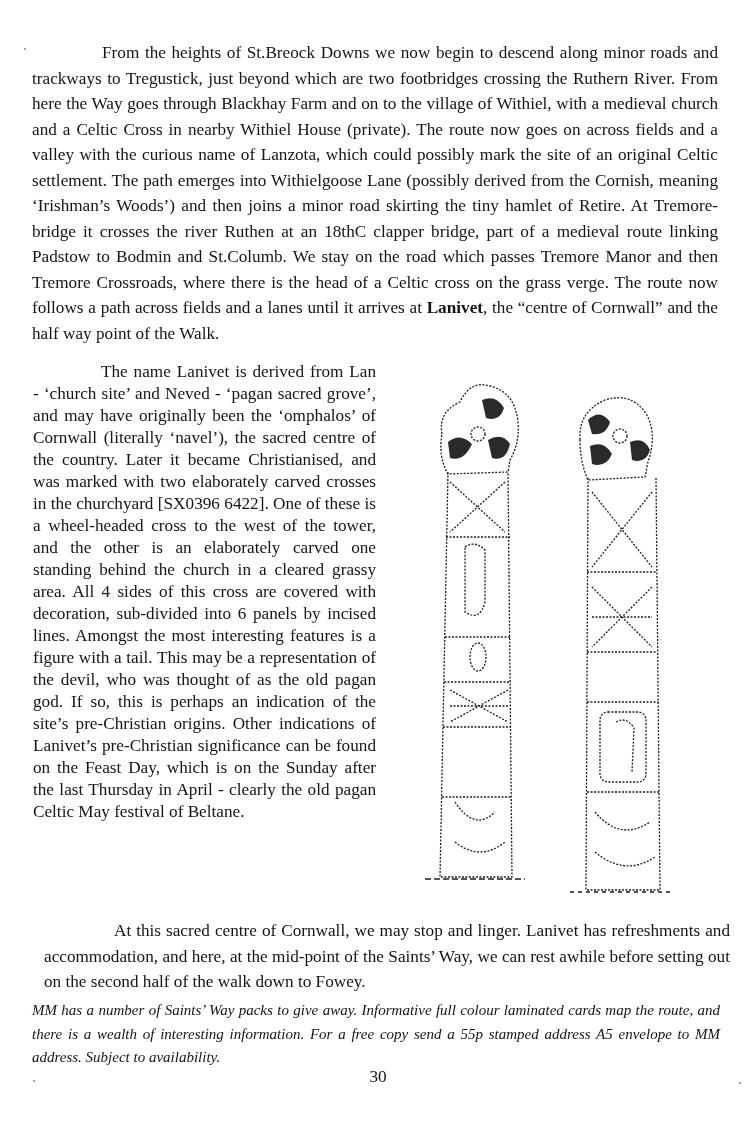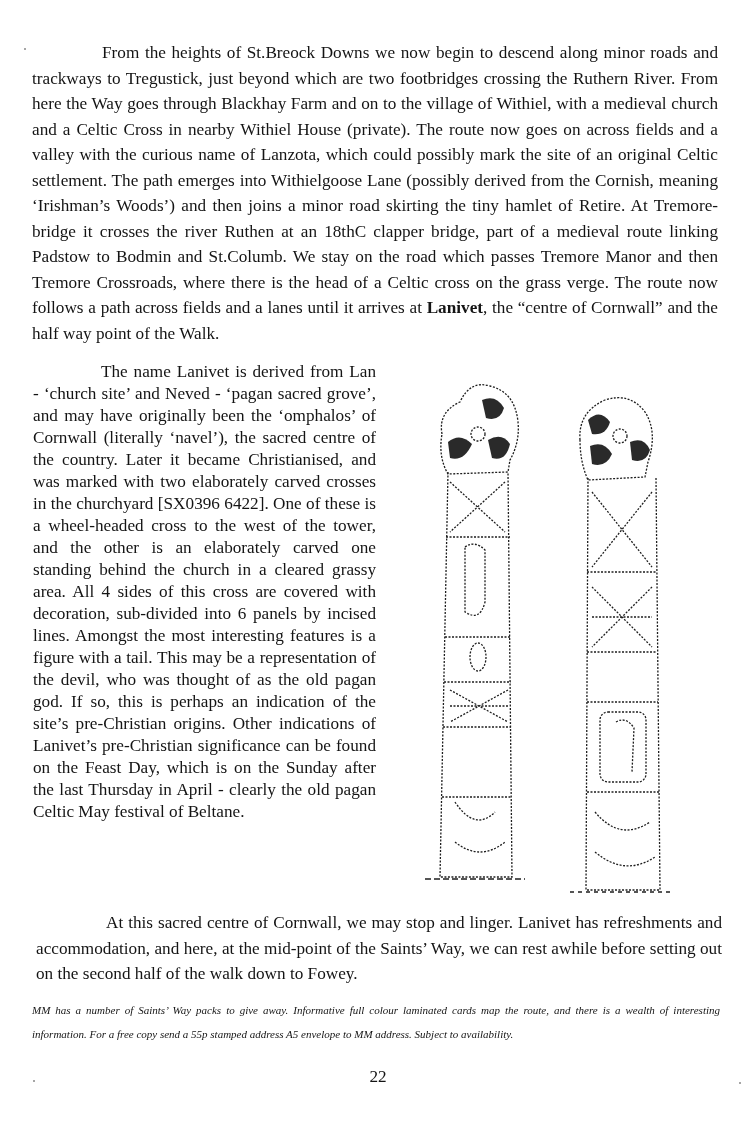--- a/index.html
+++ b/index.html
@@ -6,21 +6,21 @@
   body { width: 756px; height: 1130px; position: relative; overflow: hidden;
          font-family: "Liberation Serif", serif; color: #141414; }
   .page { position: absolute; left: 0; top: 0; width: 756px; height: 806px; padding-left: 20px; }
   .para { position: absolute; font-size: 17.2px; line-height: 25.5px; text-align: justify; }
   .p1 { left: 32px; top: 40px; width: 686px; }
   .p1 .indent, .p3 .indent { display: inline-block; width: 70px; }
   .p2 { left: 33px; top: 361px; width: 343px; font-size: 17.2px; line-height: 22px; }
   .p2 .indent { display: inline-block; width: 68px; }
   .p3 { left: 32px; top: 906px; width: 686px; }
   .note { position: absolute; left: 32px; top: 999px; width: 688px; font-style: italic;
-          font-size: 11px; line-height: 23.5px; text-align: justify; }
+          font-size: 15px; line-height: 23.5px; text-align: justify; }
   .pageno { position: absolute; left: 0; top: 1067px; width: 756px; text-align: center;
             font-size: 17.2px; }
   b { font-weight: bold; }
   .crosses { position: absolute; left: 420px; top: 372px; width: 260px; height: 528px; }
   .speck { position: absolute; width: 2px; height: 2px; background: #888; border-radius: 1px; }
 </style>
 </head>
 <body>
 
 <div class="page">
@@ -64,22 +64,22 @@
       <line x1="167" y1="420" x2="239" y2="420"></line>
       <path d="M172 120 L232 195 M232 120 L172 195"></path>
       <path d="M172 215 L232 275 M232 215 L172 275 M172 245 L232 245"></path>
       <rect x="180" y="340" width="46" height="70" rx="8"></rect>
       <path d="M196 350 Q206 344 214 356 L212 400"></path>
       <path d="M175 440 Q200 470 230 450 M175 480 Q205 505 235 485"></path>
       <line x1="150" y1="520" x2="250" y2="520" stroke-dasharray="4 4"></line>
     </g>
   </svg>
 
-  <p class="para p3" style="margin:4px"><span class="indent"></span><span>At this sacred centre of Cornwall, we may stop and linger. Lanivet has refreshments and accommodation, and here, at the mid-point of the Saints’ Way, we can rest awhile before setting out on the second half of  the walk down to Fowey.</span></p>
+  <p class="para p3" style="margin:12px"><span class="indent"></span><span>At this sacred centre of Cornwall, we may stop and linger. Lanivet has refreshments and accommodation, and here, at the mid-point of the Saints’ Way, we can rest awhile before setting out on the second half of  the walk down to Fowey.</span></p>
 
   <p class="note" style="margin:0">MM has a number of Saints’ Way packs to give away. Informative full colour laminated cards map the route, and there is a wealth of interesting information. For a free copy send a 55p stamped address A5 envelope to MM address. Subject to availability.</p>
 
-  <div class="pageno">22</div>
+  <div class="pageno">30</div>
 
   <span class="speck" style="left:24px;top:48px;"></span>
   <span class="speck" style="left:33px;top:1080px;"></span>
   <span class="speck" style="left:739px;top:1082px;"></span>
 </div>
 
 </body></html>

